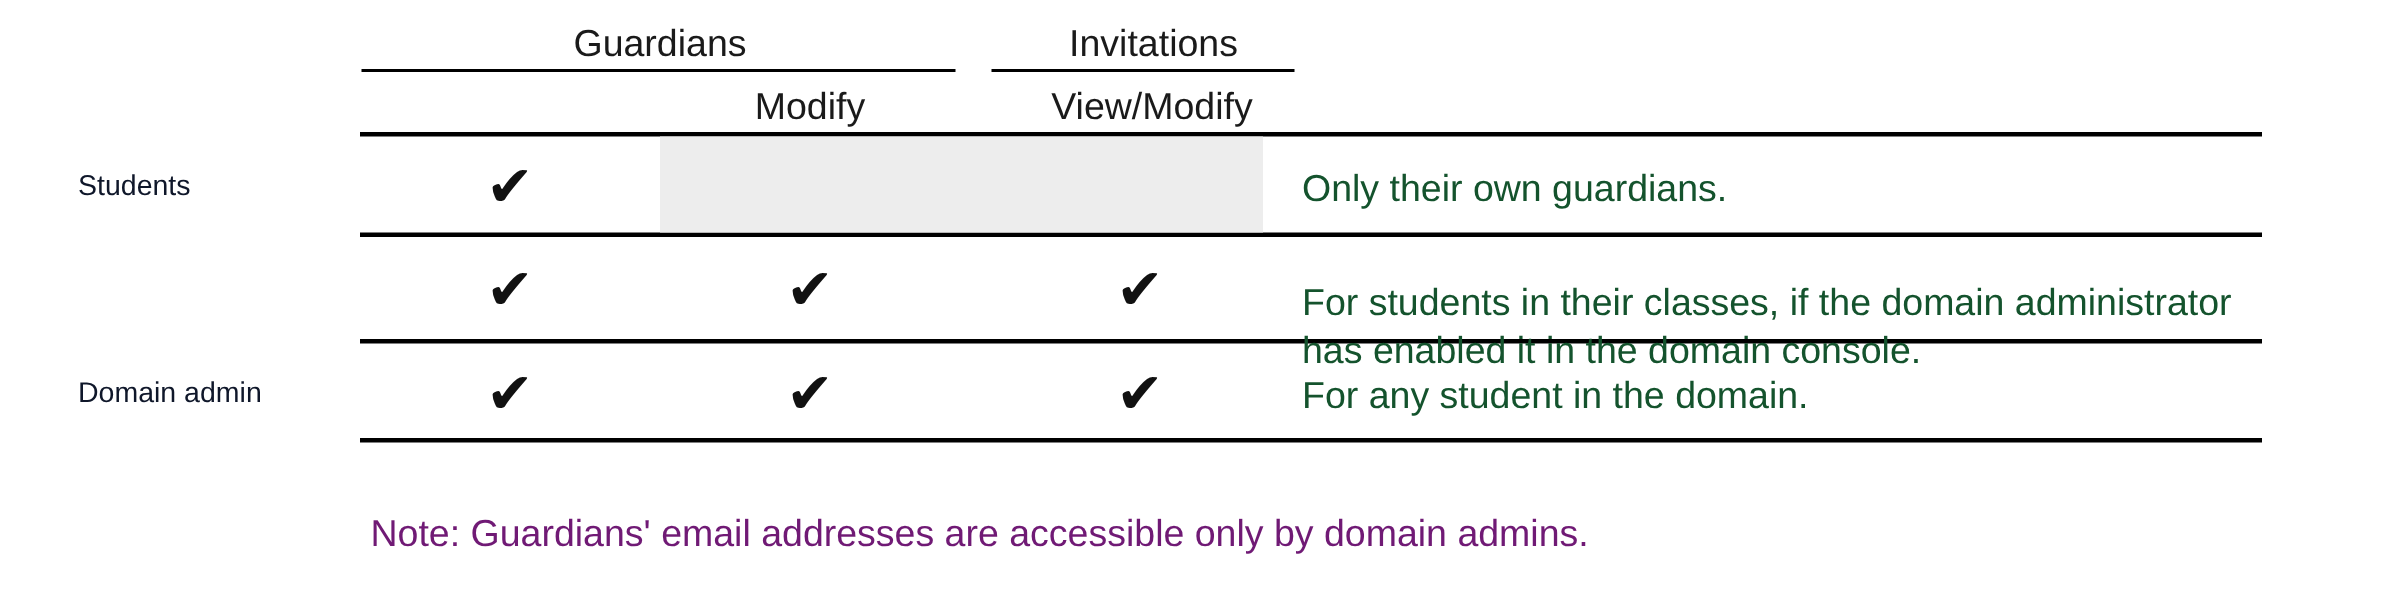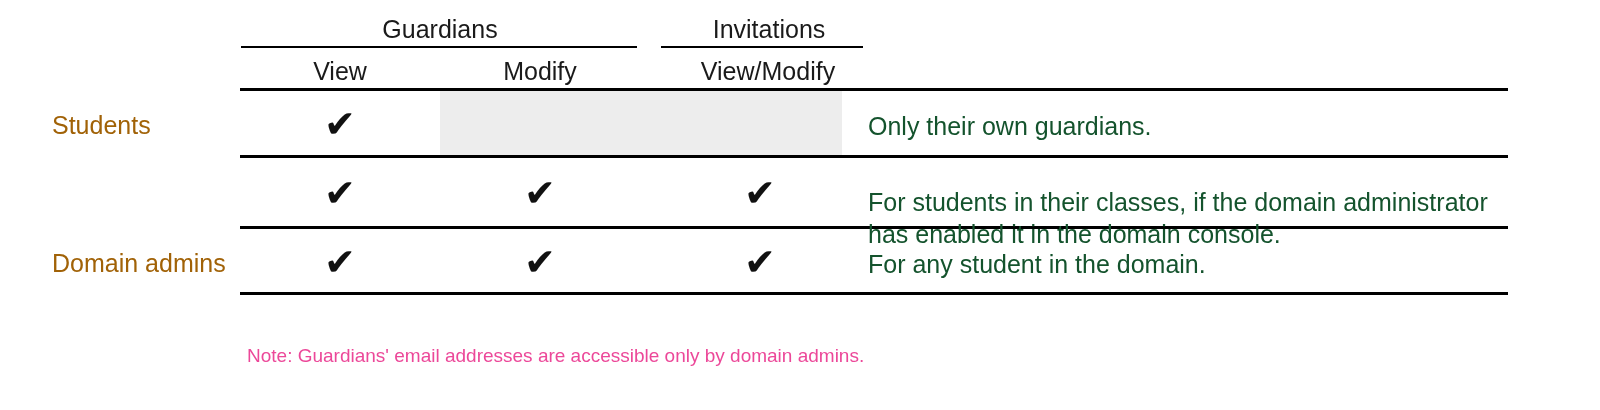--- a/index.html
+++ b/index.html
@@ -46,23 +46,23 @@
     font-size: 25px;
     line-height: 30px;
     text-align: center;
     color: #1a1a1a;
     white-space: nowrap;
   }
 
   
   .row-label {
     position: absolute;
-    font-size: 25px;
+    font-size: 19px;
     line-height: 30px;
-    color: #a16207;
+    color: #0f172a;
     white-space: nowrap;
   }
 
   
   .shaded-cell {
     position: absolute;
     background: #ededed;
   }
 
   
@@ -81,40 +81,39 @@
   .desc {
     position: absolute;
     font-size: 25px;
     line-height: 32px;
     color: #14532d;
   }
 
   
   .note {
     position: absolute;
-    font-size: 19px;
+    font-size: 25px;
     line-height: 32px;
-    color: #ec4899;
+    color: #701a75;
     white-space: nowrap;
   }
 </style>
 </head>
 <body>
 
 <div id="page">
 
   <div class="group-label" style="left:644px; top:14px; width:250px;">Invitations</div>
 
   <div class="group-label" style="left:315px; top:14px; width:250px;">Guardians</div>
 
   <div class="rule thin" style="left:241px; top:46px; width:396px;"></div>
 
   <div class="rule thin" style="left:661px; top:46px; width:202px;"></div>
 
-  <div class="col-label" style="left:265px; top:56px; width:150px;">View</div>
 
   <div class="col-label" style="left:465px; top:56px; width:150px;">Modify</div>
 
   <div class="col-label" style="left:663px; top:56px; width:210px;">View/Modify</div>
 
   <div class="rule" style="left:240px; top:88px; width:1268px;"></div>
 
   <div class="rule" style="left:240px; top:155px; width:1268px;"></div>
 
   <div class="rule" style="left:240px; top:226px; width:1268px;"></div>
@@ -131,21 +130,21 @@
 
 
   <div class="check" style="left:317px; top:174px;">✔</div>
 
   <div class="check" style="left:517px; top:174px;">✔</div>
 
   <div class="check" style="left:737px; top:174px;">✔</div>
 
   <div class="desc" style="left:868px; top:163px; width:645px;margin-top:23px;">For students in their classes, if the domain administrator has enabled it in the domain console.</div>
 
-  <div class="row-label" style="left:52px; top:248px;">Domain admins</div>
+  <div class="row-label" style="left:52px; top:248px;">Domain admin</div>
 
   <div class="check" style="left:317px; top:243px;">✔</div>
 
   <div class="check" style="left:517px; top:243px;">✔</div>
 
   <div class="check" style="left:737px; top:243px;">✔</div>
 
   <div class="desc" style="left:868px; top:248px; width:620px;">For any student in the domain.</div>
 
   <div class="note" style="left:247px; top:340px;">Note: Guardians' email addresses are accessible only by domain admins.</div>

